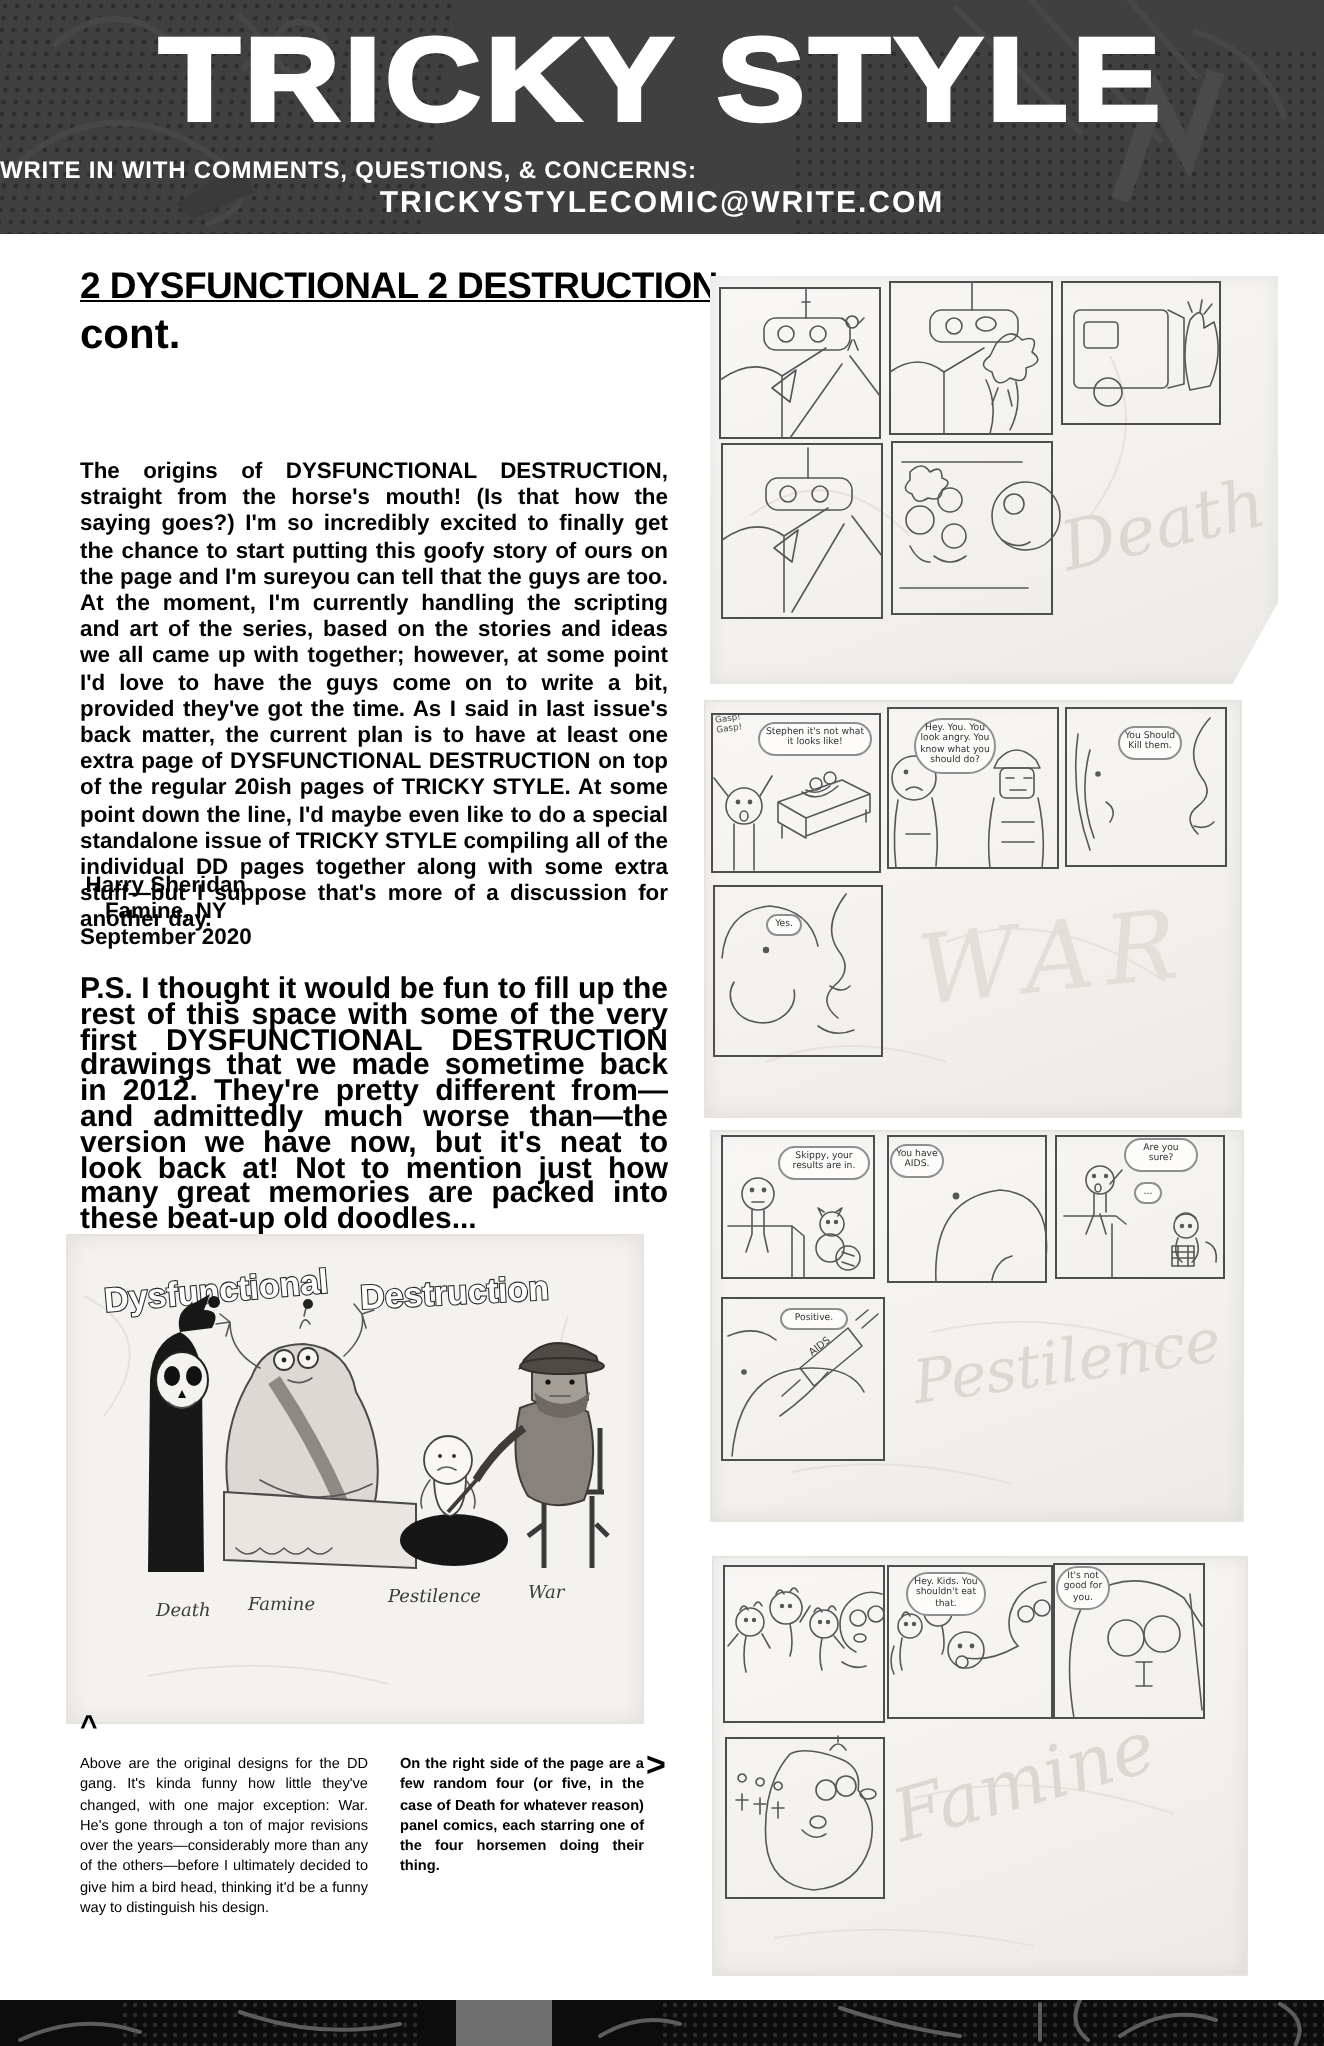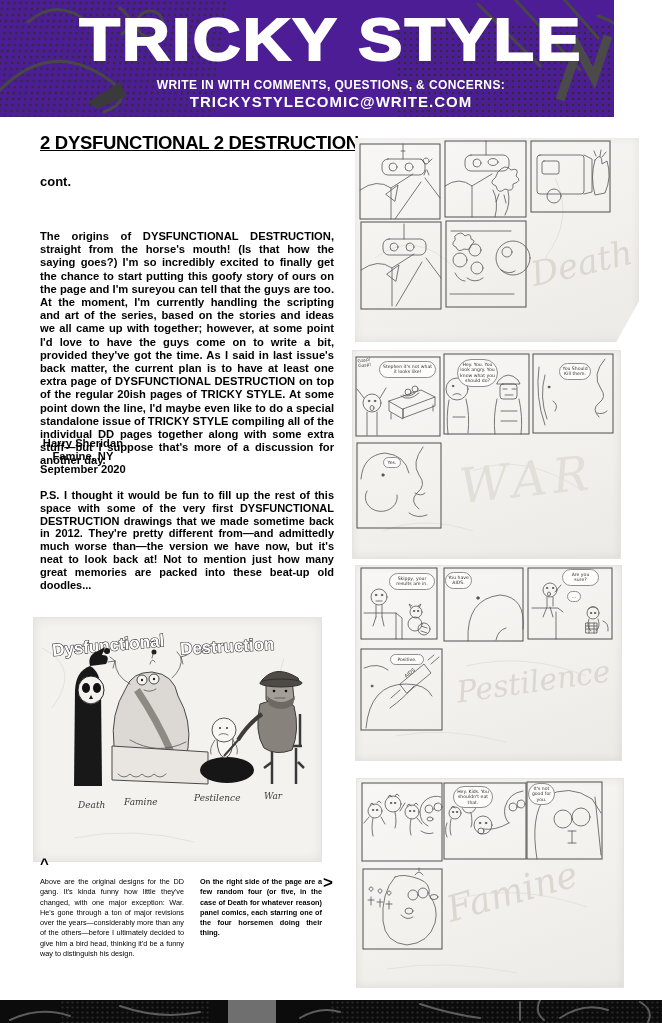--- a/index.html
+++ b/index.html
@@ -2,48 +2,48 @@
 <html><head>
 <meta charset="utf-8">
 <style>
   * { margin:0; padding:0; box-sizing:border-box; }
   html,body { background:#ffffff; }
   .page {
     position:relative; width:662px; height:1023px; background:#ffffff;
     font-family:"Liberation Sans", sans-serif; overflow:hidden;
   }
   
-  .masthead { position:absolute; left:0; top:0; width:614px; height:117px; background:#4c1d95; overflow:hidden; }
+  .masthead { position:absolute; left:0; top:0; width:662px; height:117px; background:#404040; overflow:hidden; }
   .masthead svg { position:absolute; left:0; top:0; }
   .masthead-title {
     position:absolute; top:6px; left:0; width:662px; text-align:center;
     font-size:59px; line-height:68px; font-weight:bold; color:#ffffff;
     letter-spacing:2px; transform:scaleX(1.12); -webkit-text-stroke:2px #ffffff;
     white-space:nowrap;
   }
   .masthead-sub {
-    position:absolute; top:78px; left:0; width:662px; text-align:center;
+    position:absolute; top:78px; left:0; width:662px; text-align:left;
     color:#ffffff; font-size:12px; font-weight:bold; letter-spacing:.4px;
   }
   .masthead-email {
     position:absolute; top:93px; left:0; width:662px; text-align:center;
     color:#ffffff; font-size:15px; font-weight:bold; letter-spacing:1px;
   }
   
   .heading { position:absolute; left:40px; top:132px; width:300px; font-weight:bold; color:#000; }
   .heading .l1 { font-size:18.5px; letter-spacing:-.3px; white-space:nowrap;text-decoration:underline; }
-  .heading .l2 { font-size:13px; margin-top:20px; }
+  .heading .l2 { font-size:21px; margin-top:2px; }
   .bodytext {
     position:absolute; left:40px; top:202px; width:294px;
     font-size:11.2px; font-weight:bold; line-height:13.2px; text-align:justify; color:#000;margin-top:28px;
   }
   .signature { position:absolute; left:40px; top:437px; font-size:11.2px; font-weight:bold; line-height:13.2px; color:#000;text-align:center; }
   .pstext {
     position:absolute; left:40px; top:489px; width:294px;
-    font-size:11px; font-weight:bold; line-height:12.8px; text-align:justify; color:#000;
+    font-size:15px; font-weight:bold; line-height:12.8px; text-align:justify; color:#000;
   }
   
   .group-drawing {
     position:absolute; left:34px; top:618px; width:287px; height:243px;
     background:#f4f2ef; box-shadow: inset 0 0 12px rgba(0,0,0,.08), 0 0 0 1px #e6e3de;
   }
   .group-drawing svg { position:absolute; left:0; top:0; }
   
   .arrow-up  { position:absolute; left:40px; top:855px; font-size:15px; font-weight:bold; color:#000; }
   .cap-left  { position:absolute; left:40px;  top:877px; width:144px; font-size:7.3px; font-weight:normal; line-height:10.3px; text-align:justify; color:#000; }

